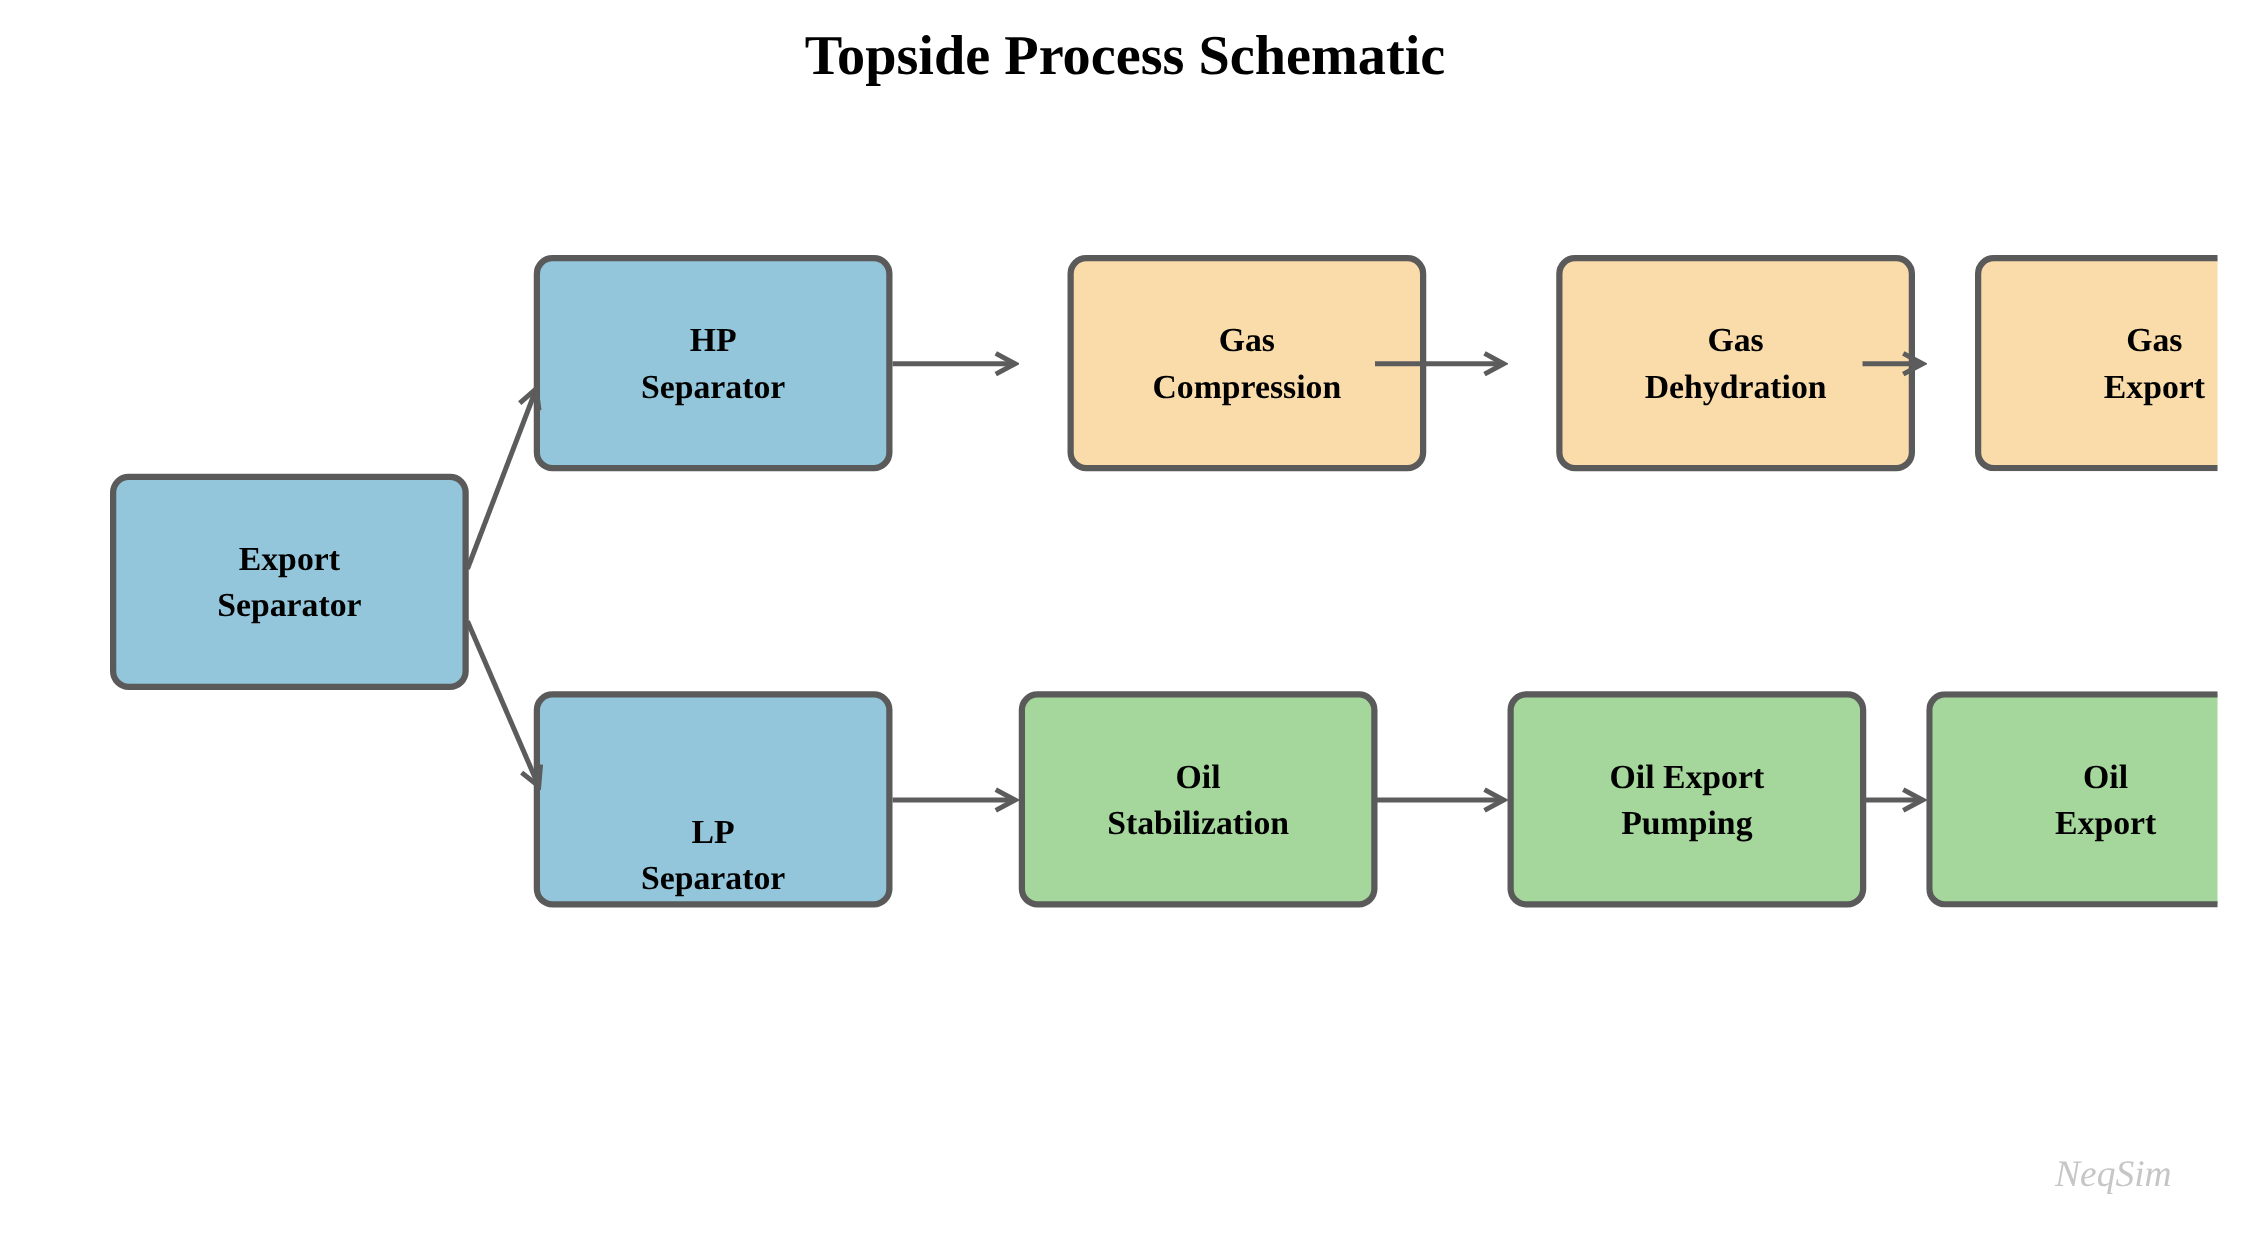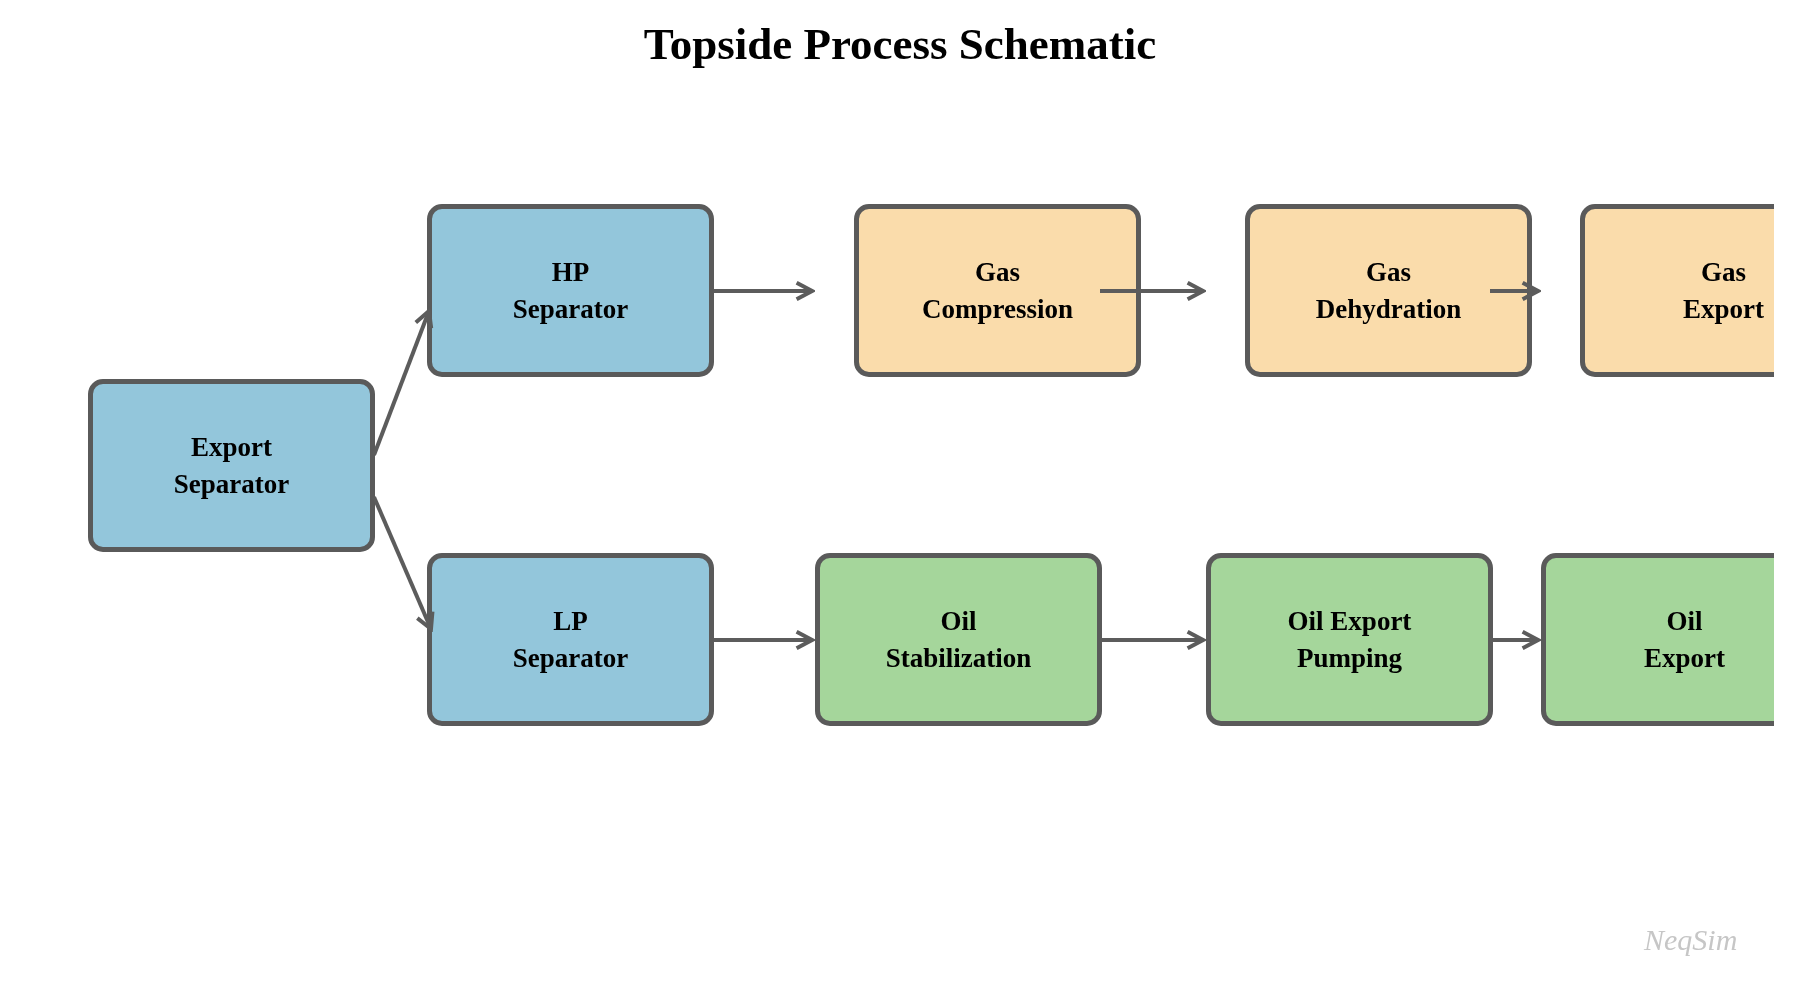--- a/index.html
+++ b/index.html
@@ -40,21 +40,21 @@
     width:233px;height:173px;
     overflow:hidden;
   }
   .clip .node{left:0;top:0;}
   
   .pos-inlet{left:88px;top:379px;}
   .pos-hp{left:427px;top:204px;}
   .pos-comp{left:815px;top:204px;}
   .pos-dehy{left:1206px;top:204px;}
   .pos-gasexp-clip{left:1541px;top:204px;}
-  .pos-lp{left:427px;top:553px;}
+  .pos-lp{left:427px;top:553px;align-items:flex-end;}
   .pos-stab{left:815px;top:553px;}
   .pos-pump{left:1206px;top:553px;}
   .pos-oilexp-clip{left:1541px;top:553px;}
   .arrows{
     position:absolute;left:0;top:0;
     pointer-events:none;
   }
   .arrows line{stroke:var(--arrow,#5c5c5c);stroke-width:4;}
   .watermark{
     position:absolute;

